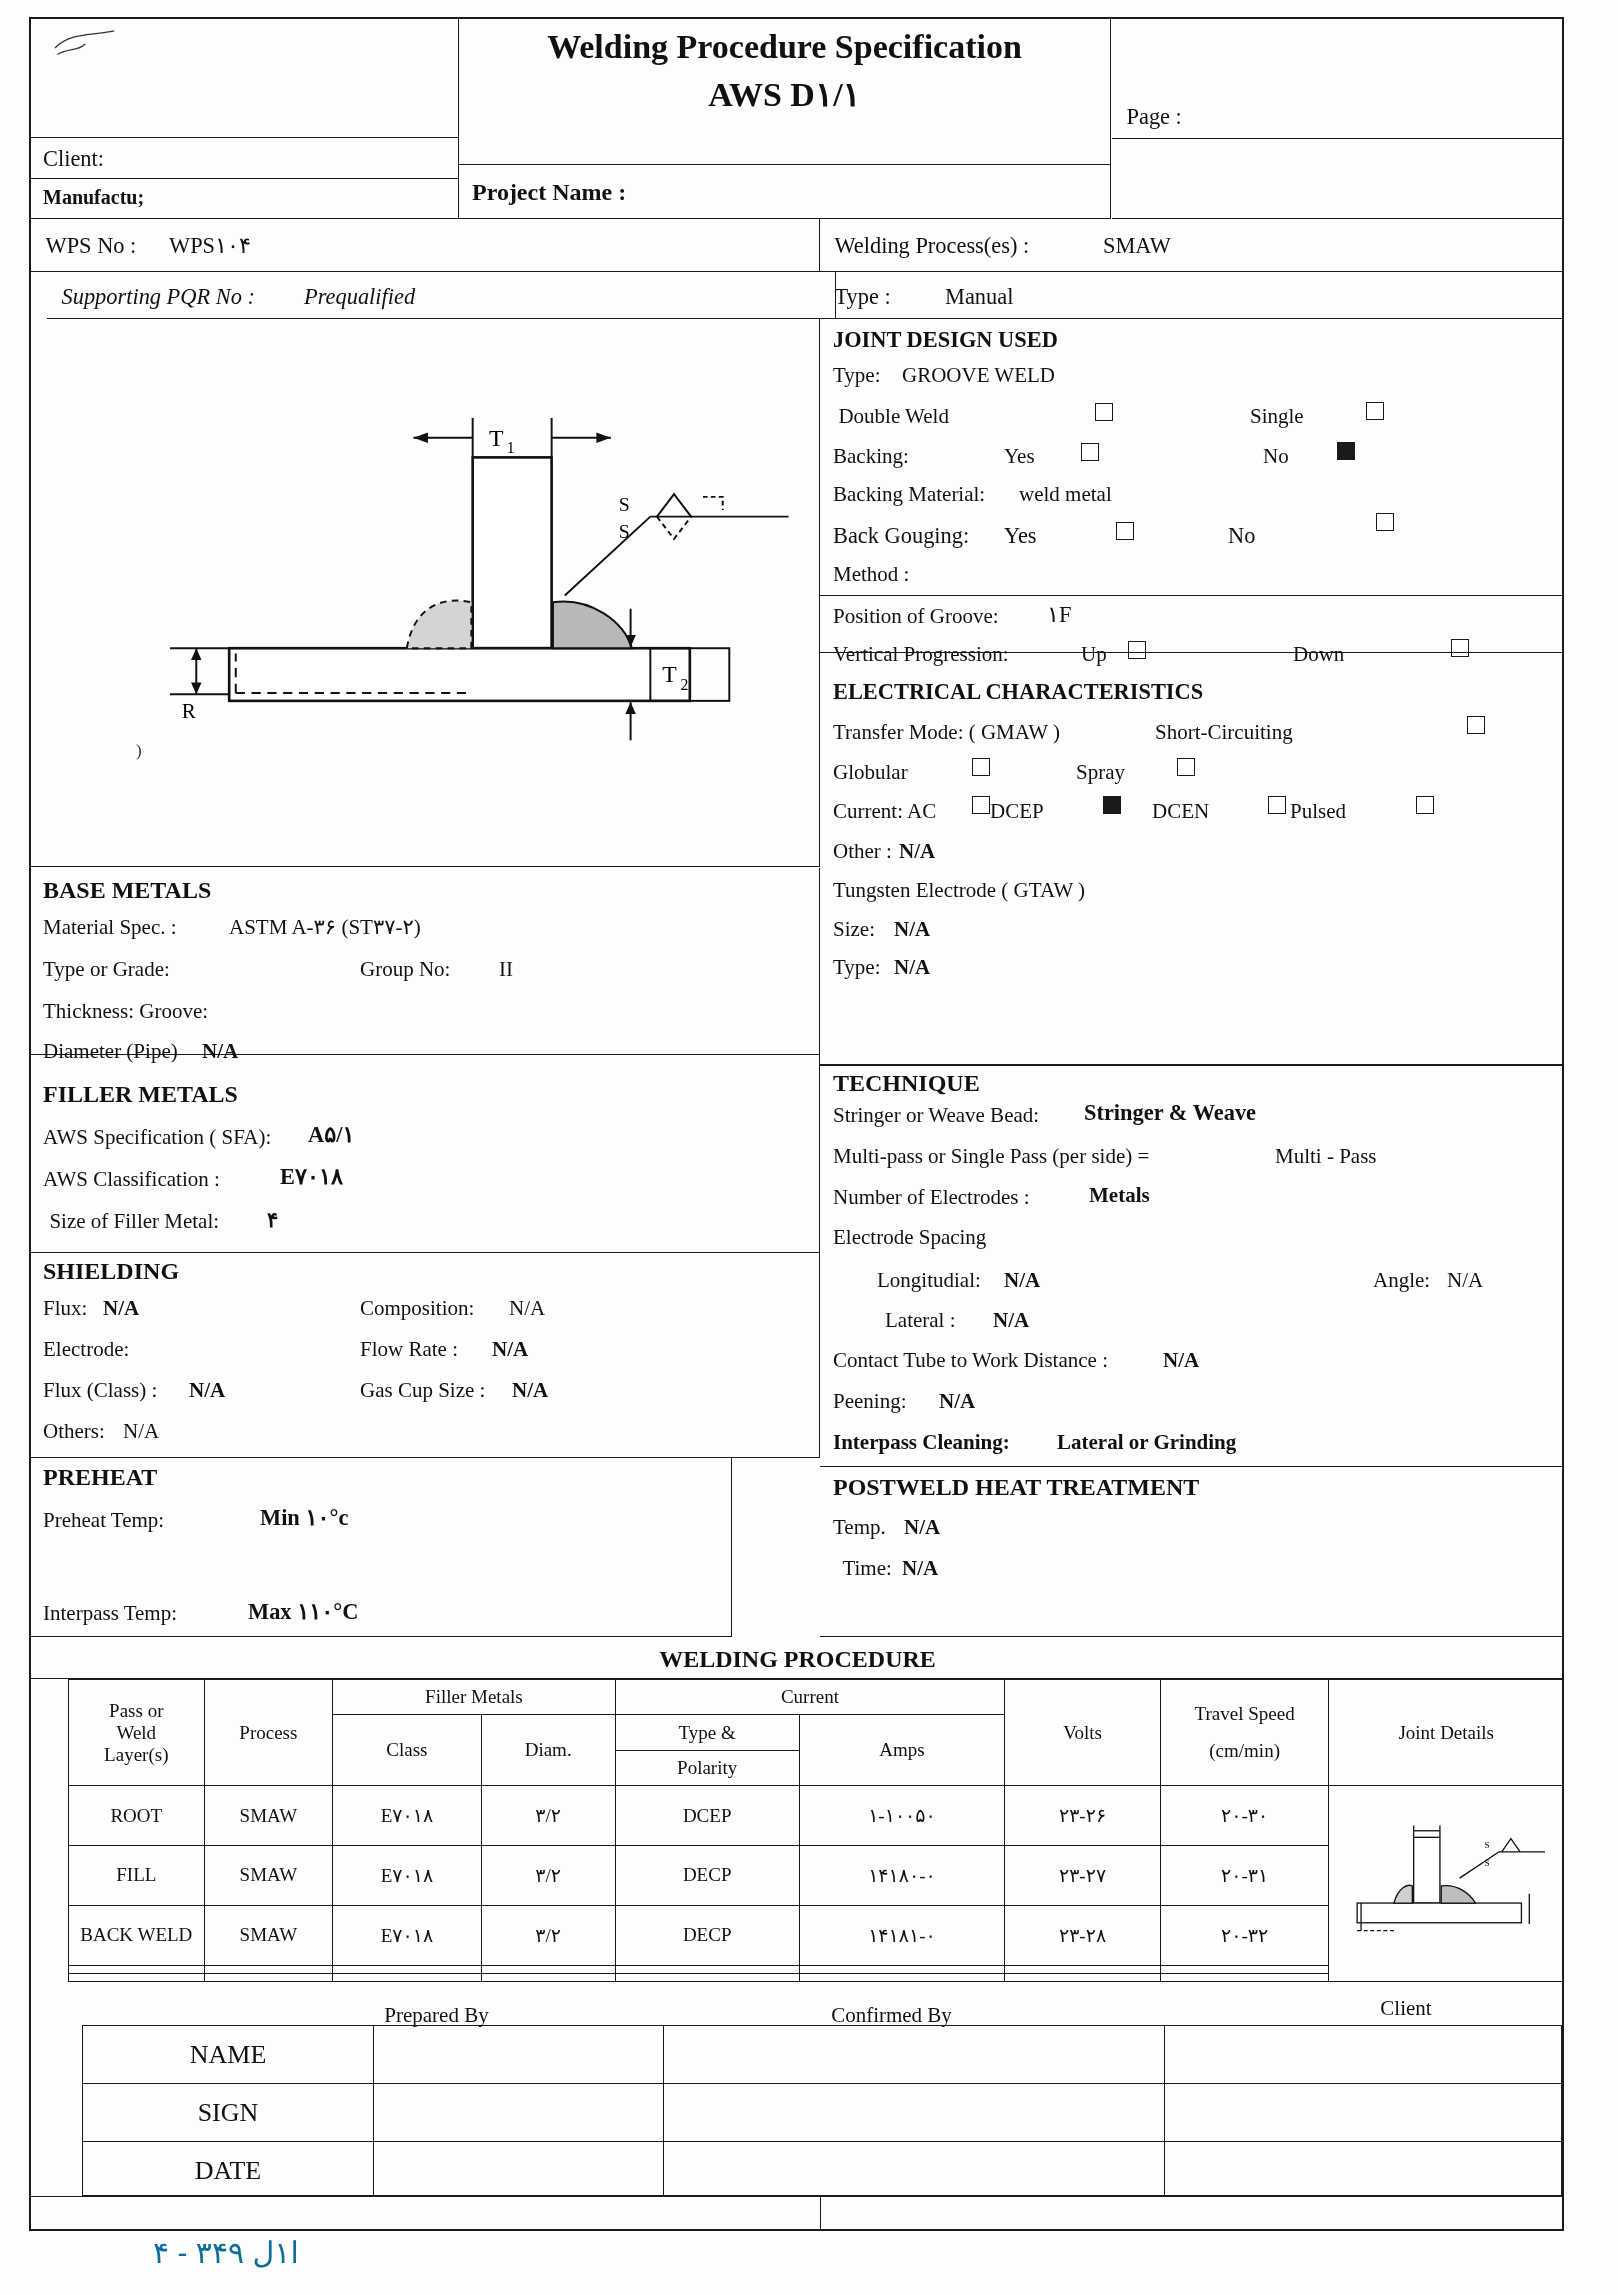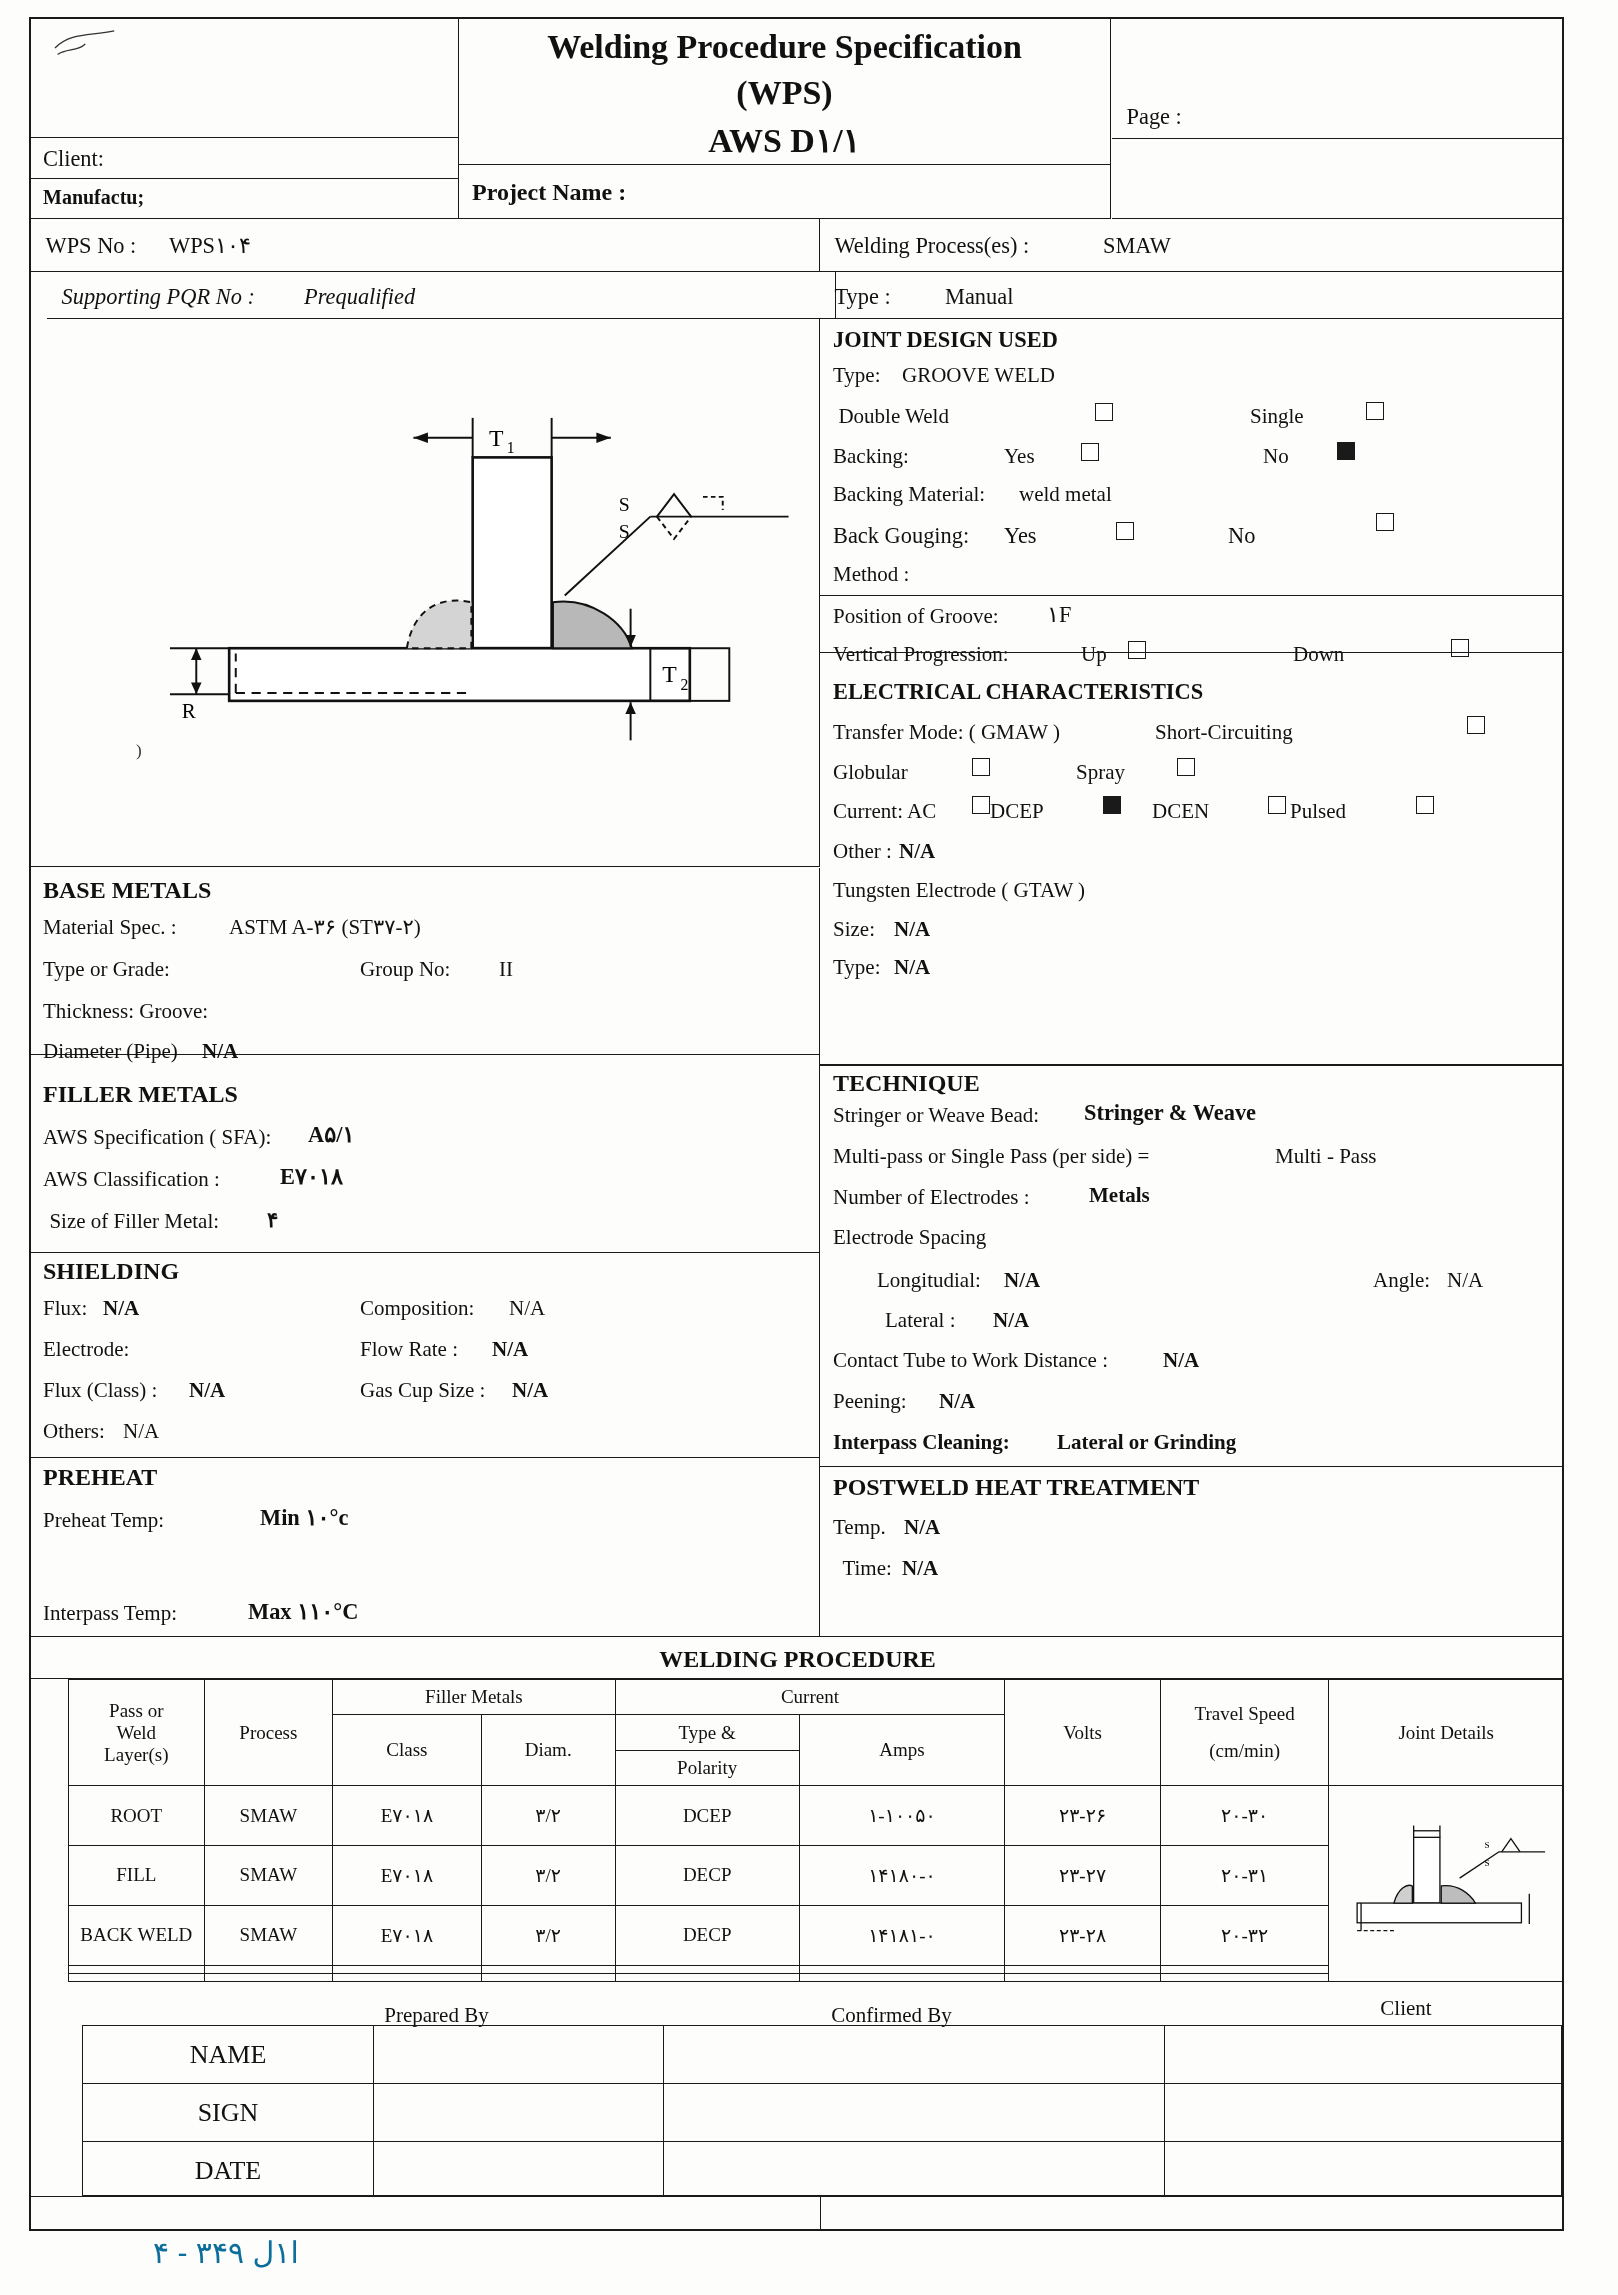--- a/index.html
+++ b/index.html
@@ -68,21 +68,20 @@
 
     <div class="cell bb br" style="left:0;top:0;width:428px;height:119px;">
       <svg width="79" height="40" style="position:absolute;left:20px;top:9.2px;" viewBox="0 0 120 60">
         <path d="M6 30 C30 6, 60 12, 96 4" stroke="#333" stroke-width="2" fill="none"></path>
         <path d="M10 40 C24 30, 40 36, 52 24" stroke="#333" stroke-width="2" fill="none"></path>
       </svg>
     </div>
 
     <div class="cell bb br ctr" style="left:428px;top:0;width:652px;height:146px;padding-top:9.2px;">
       <div class="ttl">Welding Procedure Specification</div>
-      <div class="ttl" style="margin-top:8px;">(WPS)</div>
       <div class="ttl" style="margin-top:8px;">AWS D١/١</div>
     </div>
 
     <div class="cell bb" style="left:1081px;top:0;width:452px;height:120px;">
       <div class="cell bb" style="left:0;top:0;width:452px;height:120px;border-bottom:1.3px solid #1a1a1a;"></div>
       <div class="t" style="position:absolute;left:14.5px;top:84px;font-size:22.4px;">Page :</div>
       <div class="t" style="position:absolute;left:125px;top:84px;font-size:22.4px;"></div>
     </div>
 
     <div class="cell bb br" style="left:0;top:119px;width:428px;height:41px;">
@@ -276,21 +275,21 @@
 
       <div class="t" style="position:absolute;left:12px;top:125px;font-size:21px;">Flux (Class) :</div>
       <div class="t tb" style="position:absolute;left:158px;top:125px;font-size:21px;">N/A</div>
       <div class="t" style="position:absolute;left:329px;top:125px;font-size:21px;">Gas Cup Size :</div>
       <div class="t tb" style="position:absolute;left:481px;top:125px;font-size:21px;">N/A</div>
 
       <div class="t" style="position:absolute;left:12px;top:166px;font-size:21px;">Others:</div>
       <div class="t" style="position:absolute;left:92px;top:166px;font-size:21px;">N/A</div>
     </div>
 
-    <div class="cell br bb" style="left:0;top:1439px;width:789px;height:179px;">
+    <div class="cell br bb" style="left:0;top:1439px;width:701px;height:179px;">
       <div class="t tb" style="position:absolute;left:12px;top:4px;font-size:24px;">PREHEAT</div>
       <div class="t" style="position:absolute;left:12px;top:49px;font-size:21px;">Preheat Temp:</div>
       <div class="t tb" style="position:absolute;left:229px;top:46px;font-size:22.4px;">Min ١٠°c</div>
       <div class="t" style="position:absolute;left:12px;top:142px;font-size:21px;">Interpass Temp:</div>
       <div class="t tb" style="position:absolute;left:217px;top:140px;font-size:22.4px;">Max ١١٠°C</div>
     </div>
 
     <div class="cell bb" style="left:789px;top:1046px;width:743px;height:402px;">
       <div class="t tb" style="position:absolute;left:13px;top:2.6px;font-size:24px;">TECHNIQUE</div>
       <div class="t" style="position:absolute;left:13px;top:37px;font-size:21px;">Stringer or Weave Bead:</div>

